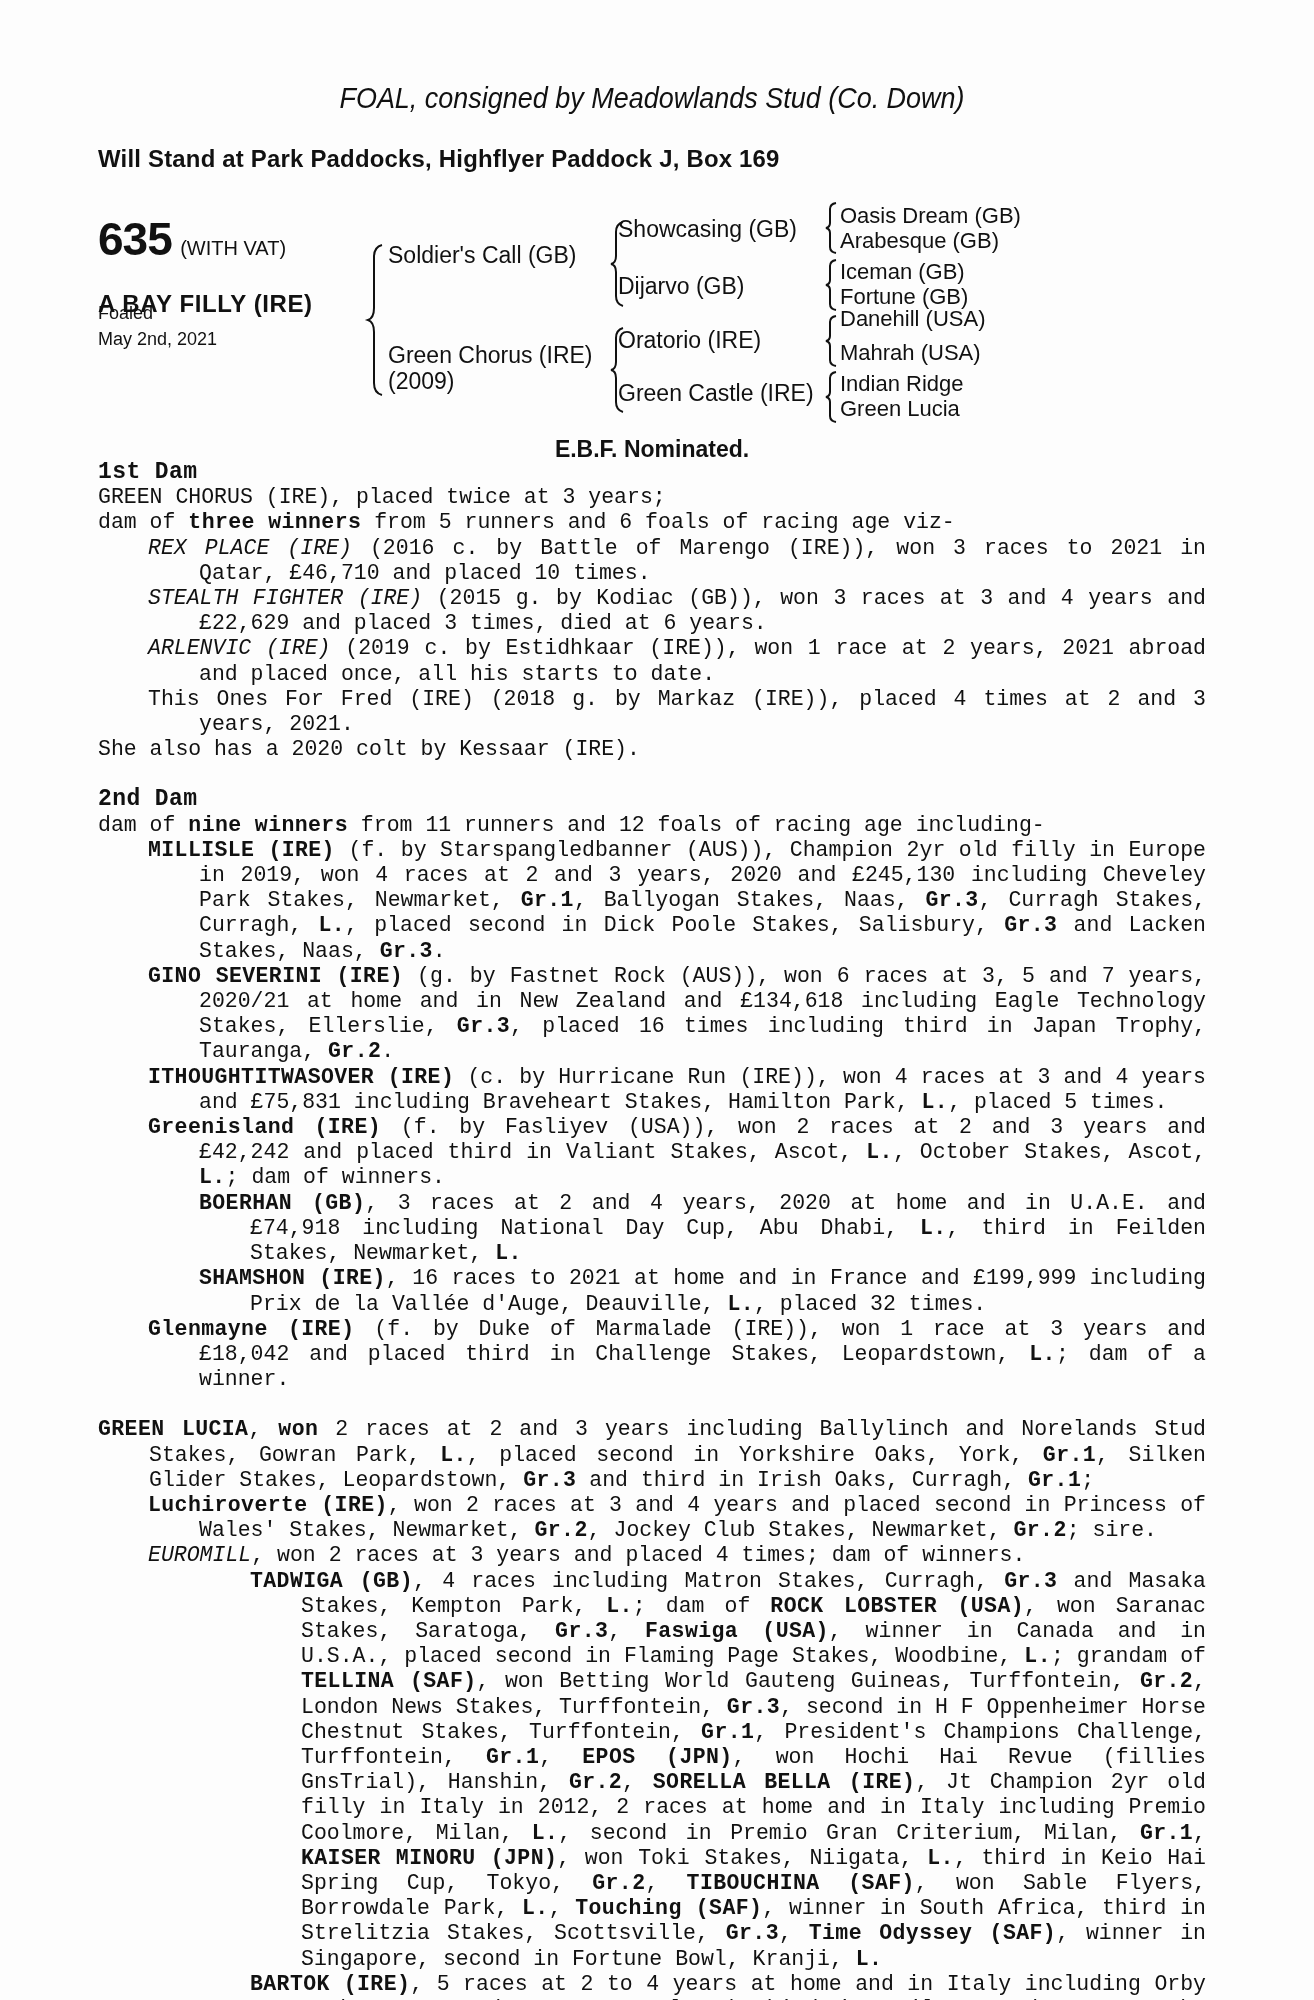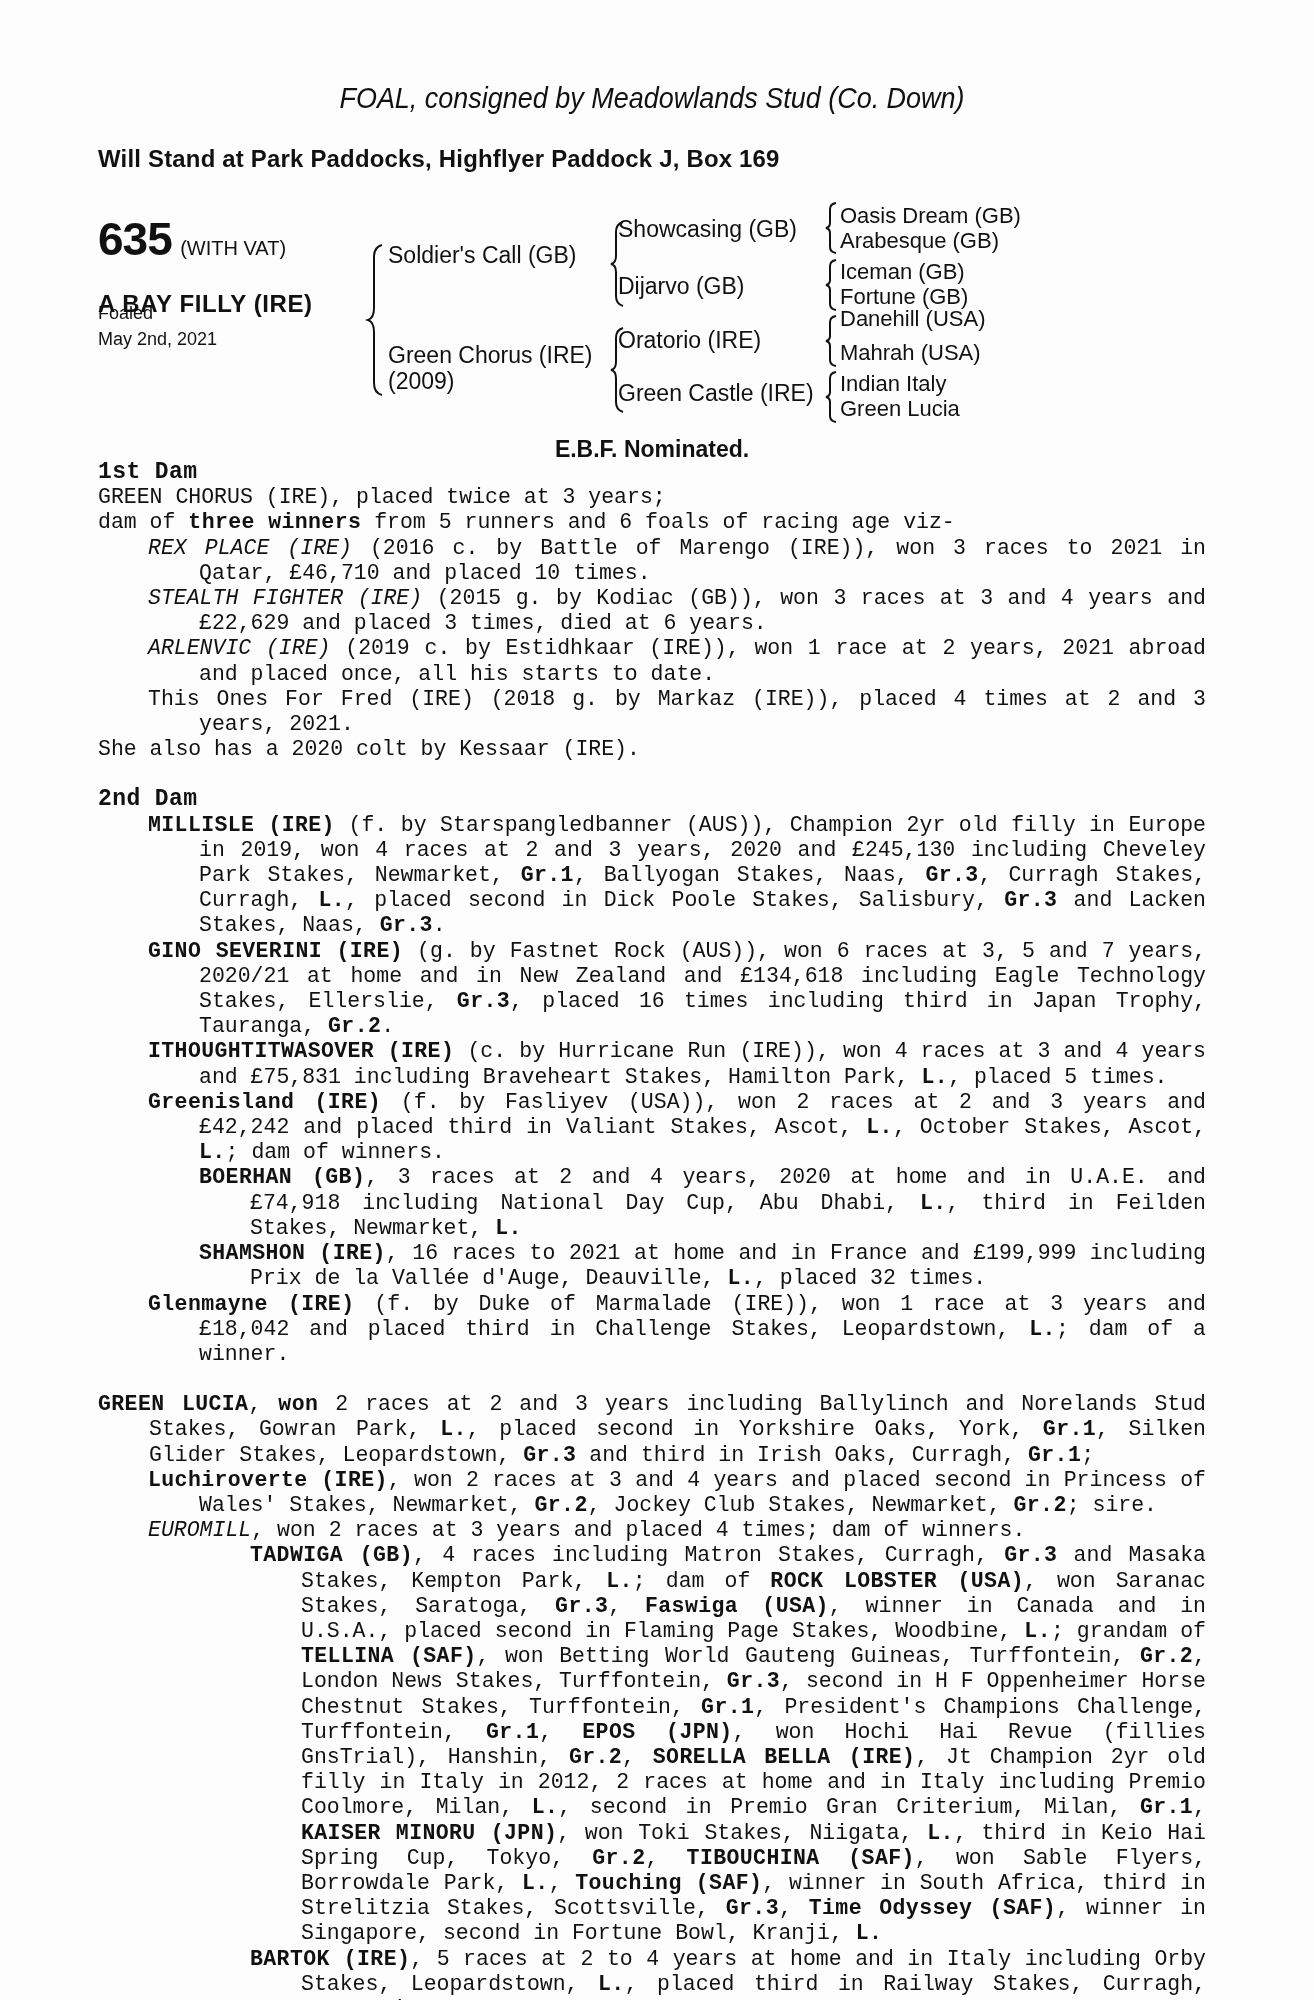--- a/index.html
+++ b/index.html
@@ -82,36 +82,37 @@
 
   <svg class="brace" style="left:728px;top:316px;width:14px;height:50px;">
     <path d="M10,0 Q4,1 4,6 L4,20 Q4,24 0,25 Q4,26 4,30 L4,44 Q4,49 10,50"></path>
   </svg>
   <div class="ped ped-sm" style="left:742px;top:306px;">Danehill (USA)</div>
   <div class="ped ped-sm" style="left:742px;top:340px;">Mahrah (USA)</div>
 
   <svg class="brace" style="left:728px;top:372px;width:14px;height:50px;">
     <path d="M10,0 Q4,1 4,6 L4,20 Q4,24 0,25 Q4,26 4,30 L4,44 Q4,49 10,50"></path>
   </svg>
-  <div class="ped ped-sm" style="left:742px;top:371px;">Indian Italy</div>
+  <div class="ped ped-sm" style="left:742px;top:371px;">Indian Ridge</div>
   <div class="ped ped-sm" style="left:742px;top:396px;">Green Lucia</div>
 
   <div class="ebf">E.B.F. Nominated.</div>
 
   <div class="body" id="body">
       <p class="sec-head">1st Dam</p>
       <p><span>GREEN CHORUS (IRE), placed twice at 3 years;</span></p>
       <p><span>dam of </span><b class="k">three winners</b><span> from 5 runners and 6 foals of racing age viz-</span></p>
       <p class="hang1"><i>REX PLACE (IRE)</i><span> (2016 c. by Battle of Marengo (IRE)), won 3 races to 2021 in Qatar, £46,710 and placed 10 times.</span></p>
       <p class="hang1"><i>STEALTH FIGHTER (IRE)</i><span> (2015 g. by Kodiac (GB)), won 3 races at 3 and 4 years and £22,629 and placed 3 times, died at 6 years.</span></p>
       <p class="hang1"><i>ARLENVIC (IRE)</i><span> (2019 c. by Estidhkaar (IRE)), won 1 race at 2 years, 2021 abroad and placed once, all his starts to date.</span></p>
       <p class="hang1"><span>This Ones For Fred (IRE) (2018 g. by Markaz (IRE)), placed 4 times at 2 and 3 years, 2021.</span></p>
       <p><span>She also has a 2020 colt by Kessaar (IRE).</span></p>
       <div class="gap"></div>
       <p class="sec-head">2nd Dam</p>
+      <p><span>dam of </span><b class="k">nine winners</b><span> from 11 runners and 12 foals of racing age including-</span></p>
       <p class="hang1"><b class="k">MILLISLE (IRE)</b><span> (f. by Starspangledbanner (AUS)), Champion 2yr old filly in Europe in 2019, won 4 races at 2 and 3 years, 2020 and £245,130 including Cheveley Park Stakes, Newmarket, </span><b class="k">Gr.1</b><span>, Ballyogan Stakes, Naas, </span><b class="k">Gr.3</b><span>, Curragh Stakes, Curragh, </span><b class="k">L.</b><span>, placed second in Dick Poole Stakes, Salisbury, </span><b class="k">Gr.3</b><span> and Lacken Stakes, Naas, </span><b class="k">Gr.3</b><span>.</span></p>
       <p class="hang1"><b class="k">GINO SEVERINI (IRE)</b><span> (g. by Fastnet Rock (AUS)), won 6 races at 3, 5 and 7 years, 2020/21 at home and in New Zealand and £134,618 including Eagle Technology Stakes, Ellerslie, </span><b class="k">Gr.3</b><span>, placed 16 times including third in Japan Trophy, Tauranga, </span><b class="k">Gr.2</b><span>.</span></p>
       <p class="hang1"><b class="k">ITHOUGHTITWASOVER (IRE)</b><span> (c. by Hurricane Run (IRE)), won 4 races at 3 and 4 years and £75,831 including Braveheart Stakes, Hamilton Park, </span><b class="k">L.</b><span>, placed 5 times.</span></p>
       <p class="hang1"><b class="k">Greenisland (IRE)</b><span> (f. by Fasliyev (USA)), won 2 races at 2 and 3 years and £42,242 and placed third in Valiant Stakes, Ascot, </span><b class="k">L.</b><span>, October Stakes, Ascot, </span><b class="k">L.</b><span>; dam of winners.</span></p>
       <p class="hang2"><b class="k">BOERHAN (GB)</b><span>, 3 races at 2 and 4 years, 2020 at home and in U.A.E. and £74,918 including National Day Cup, Abu Dhabi, </span><b class="k">L.</b><span>, third in Feilden Stakes, Newmarket, </span><b class="k">L.</b></p>
       <p class="hang2"><b class="k">SHAMSHON (IRE)</b><span>, 16 races to 2021 at home and in France and £199,999 including Prix de la Vallée d'Auge, Deauville, </span><b class="k">L.</b><span>, placed 32 times.</span></p>
       <p class="hang1"><b class="k">Glenmayne (IRE)</b><span> (f. by Duke of Marmalade (IRE)), won 1 race at 3 years and £18,042 and placed third in Challenge Stakes, Leopardstown, </span><b class="k">L.</b><span>; dam of a winner.</span></p>
       <div class="gap"></div>
       <p class="hang0"><b class="k">GREEN LUCIA</b><span>, </span><b class="k">won</b><span> 2 races at 2 and 3 years including Ballylinch and Norelands Stud Stakes, Gowran Park, </span><b class="k">L.</b><span>, placed second in Yorkshire Oaks, York, </span><b class="k">Gr.1</b><span>, Silken Glider Stakes, Leopardstown, </span><b class="k">Gr.3</b><span> and third in Irish Oaks, Curragh, </span><b class="k">Gr.1</b><span>;</span></p>
       <p class="hang1"><b class="k">Luchiroverte (IRE)</b><span>, won 2 races at 3 and 4 years and placed second in Princess of Wales' Stakes, Newmarket, </span><b class="k">Gr.2</b><span>, Jockey Club Stakes, Newmarket, </span><b class="k">Gr.2</b><span>; sire.</span></p>

